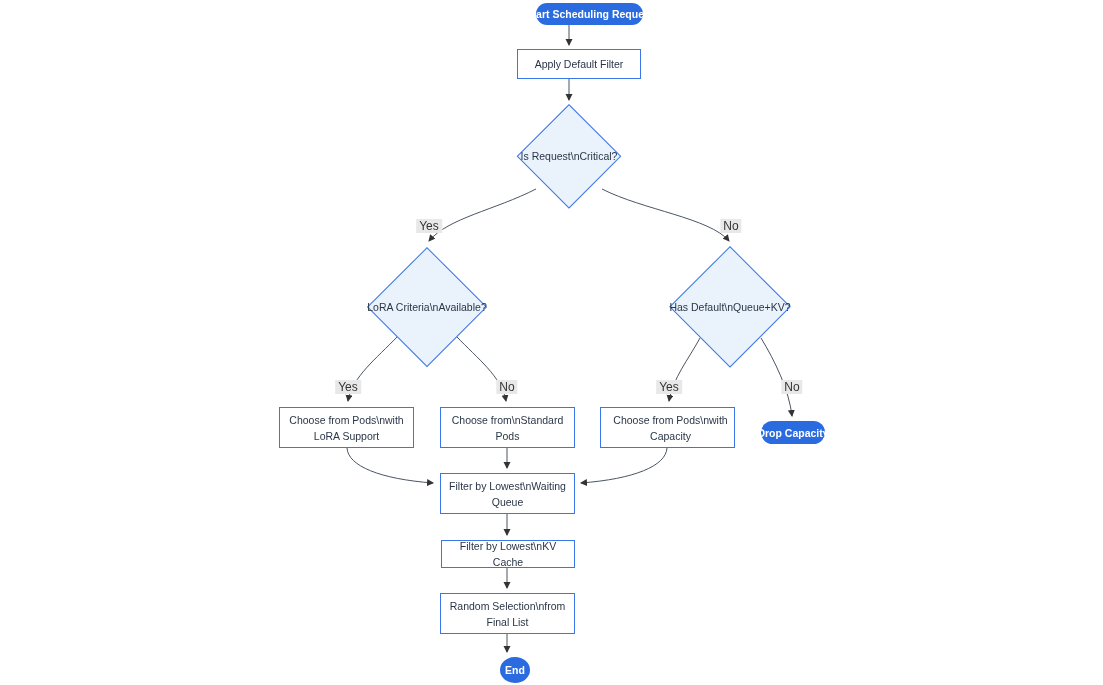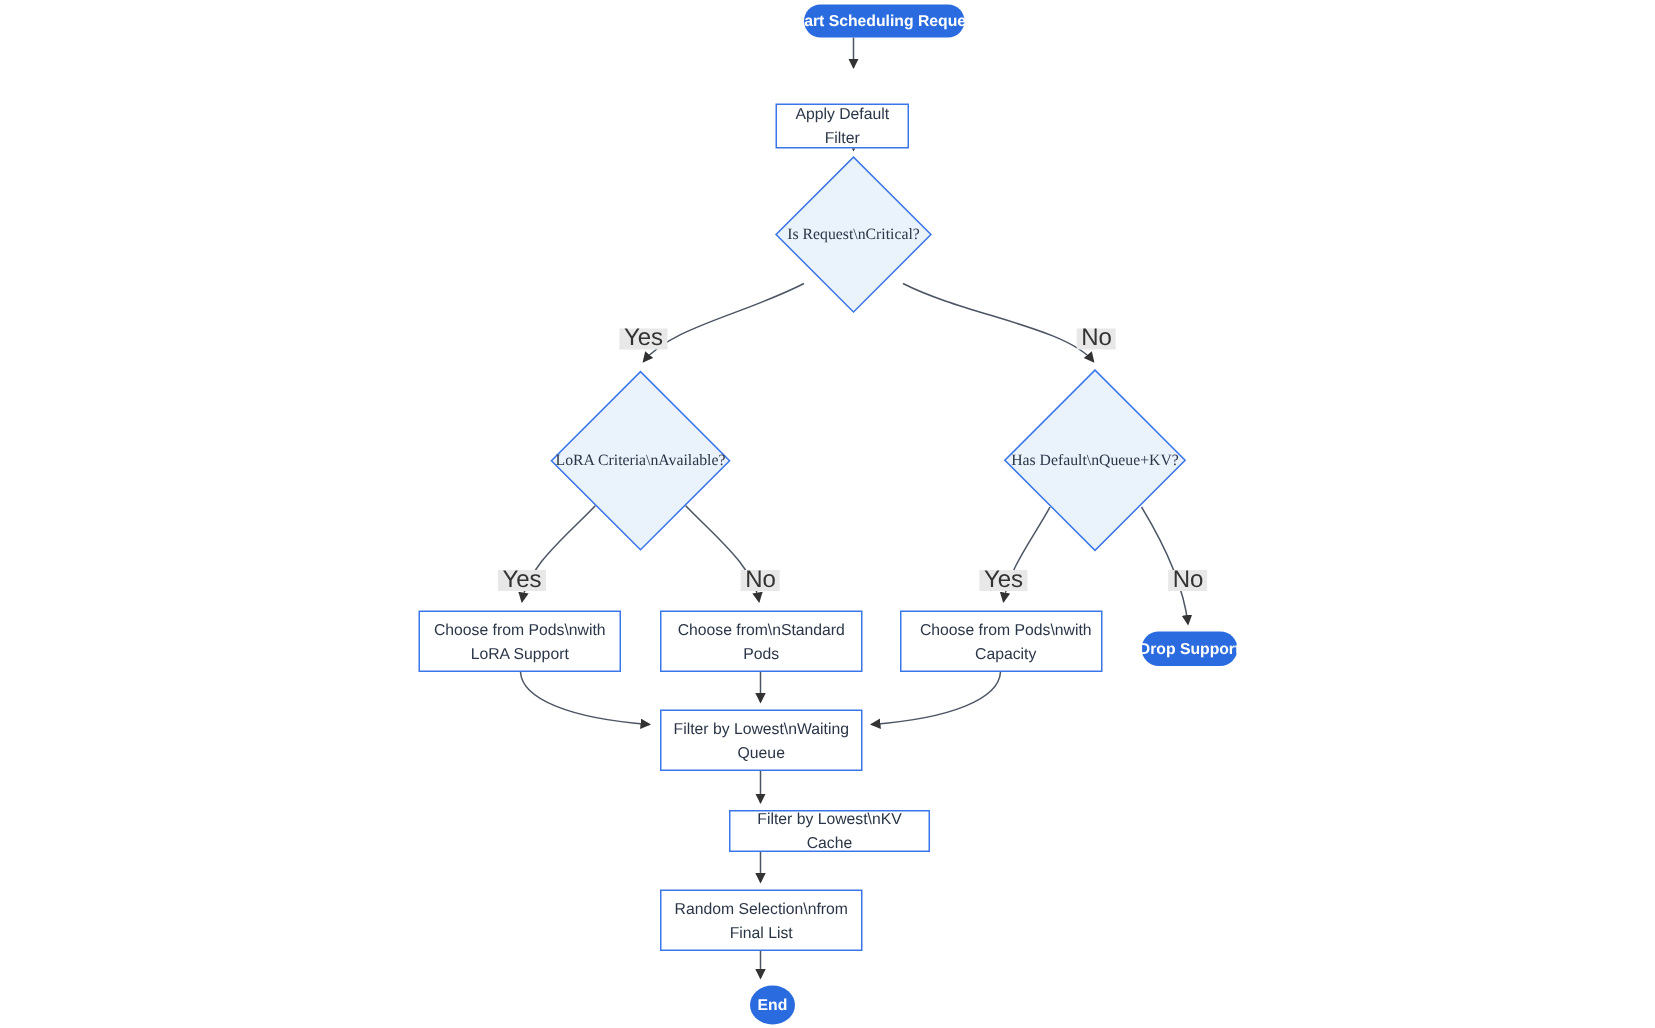--- a/index.html
+++ b/index.html
@@ -57,28 +57,27 @@
     box-sizing: border-box;
   }
   .diamond-label {
     position: absolute;
     inset: 0;
     display: flex;
     align-items: center;
     justify-content: center;
     font-size: 10.5px;
     white-space: nowrap;
-    font-family: Liberation Serif, serif;
   }
   .edge-label {
     position: absolute;
     transform: translate(-50%, -50%);
     background: var(--label-bg, #e8e8e8);
     color: var(--label-text, #333333);
-    font-size: 16px;
+    font-size: 12px;
     padding: 1px 3px;
     line-height: 12px;
   }
 </style>
 </head>
 <body>
 
 <div class="canvas">
 
   <svg class="edges">
@@ -107,21 +106,21 @@
   <div class="edge-label" style="left:731px; top:226px;">No</div>
   <div class="edge-label" style="left:348px; top:387px;">Yes</div>
   <div class="edge-label" style="left:507px; top:387px;">No</div>
   <div class="edge-label" style="left:669px; top:387px;">Yes</div>
   <div class="edge-label" style="left:792px; top:387px;">No</div>
 
   <div class="node pill" style="left:536px; top:3px; width:107px; height:22px;">
     <span>Start Scheduling Request</span>
   </div>
 
-  <div class="node rect" style="left:517px; top:49px; width:89px; height:30px;margin-top:20px;">
+  <div class="node rect" style="left:517px; top:49px; width:124px; height:30px;">
     <span>Apply Default Filter</span>
   </div>
 
   <div class="diamond" style="left:517px; top:104px; width:104px; height:104px;">
     <div class="diamond-shape"></div>
     <div class="diamond-label">Is Request\nCritical?</div>
   </div>
 
   <div class="diamond" style="left:367px; top:247px; width:120px; height:120px;">
     <div class="diamond-shape"></div>
@@ -139,28 +138,28 @@
 
   <div class="node rect" style="left:440px; top:407px; width:135px; height:41px;">
     <span>Choose from\nStandard Pods</span>
   </div>
 
   <div class="node rect" style="left:600px; top:407px; width:135px; height:41px;padding-left:12px;">
     <span>Choose from Pods\nwith Capacity</span>
   </div>
 
   <div class="node pill" style="left:761px; top:421px; width:64px; height:23px;">
-    <span>Drop Support</span>
+    <span>Drop Capacity</span>
   </div>
 
   <div class="node rect" style="left:440px; top:473px; width:135px; height:41px;">
     <span>Filter by Lowest\nWaiting Queue</span>
   </div>
 
-  <div class="node rect" style="left:441px; top:540px; width:134px; height:28px;margin-left:45px;">
+  <div class="node rect" style="left:441px; top:540px; width:134px; height:28px;">
     <span>Filter by Lowest\nKV Cache</span>
   </div>
 
   <div class="node rect" style="left:440px; top:593px; width:135px; height:41px;">
     <span>Random Selection\nfrom Final List</span>
   </div>
 
   <div class="node endcap" style="left:500px; top:657px; width:30px; height:26px;">
     <span>End</span>
   </div>

